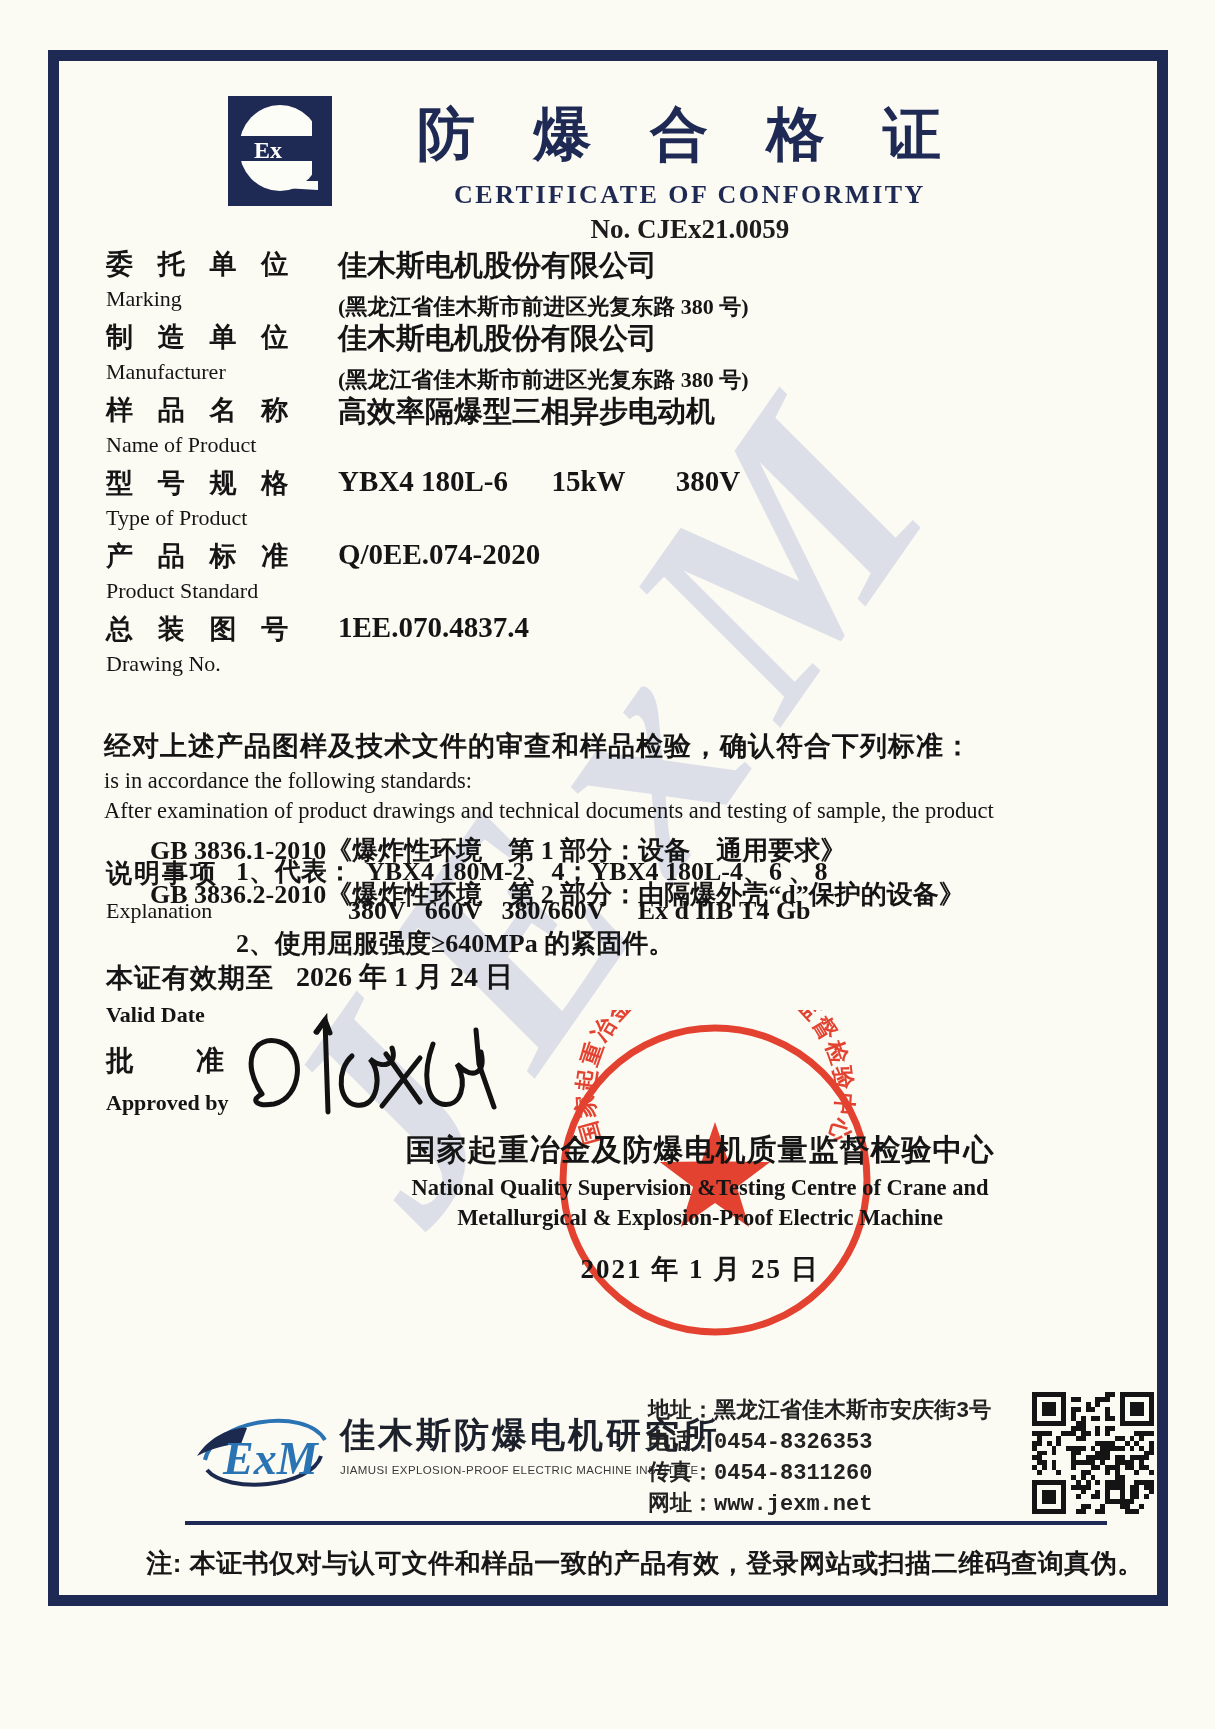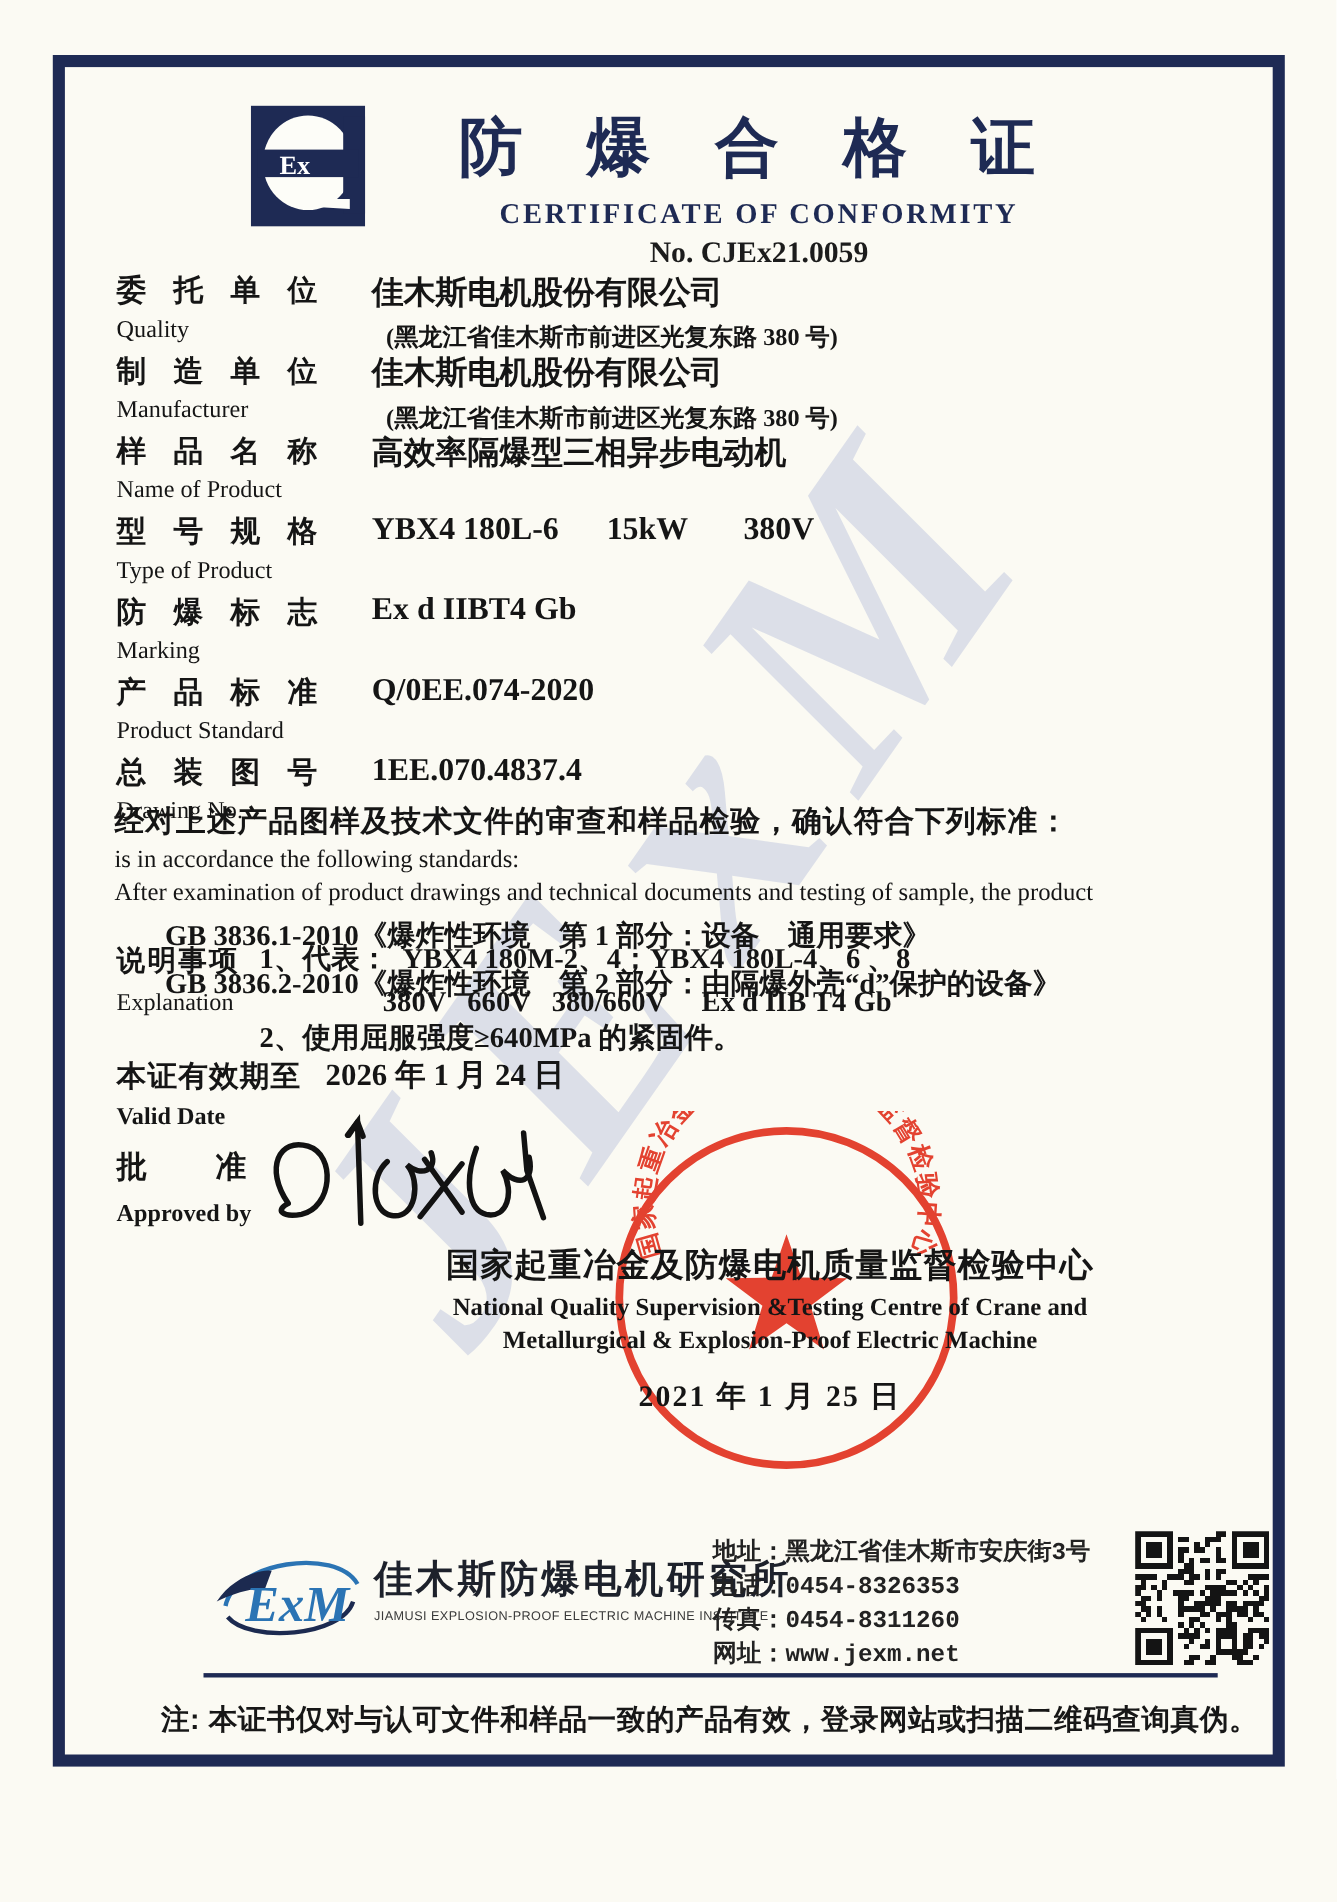--- a/index.html
+++ b/index.html
@@ -21,21 +21,21 @@
           font-size:27px;font-weight:700;color:#1c1c1c;}
   .certno .num{}
   
   .fields{position:absolute;left:106px;top:246px;width:1000px;}
   .frow{display:flex;height:73px;}
   .flabel{width:232px;}
   .flabel .zh{font-size:27px;font-weight:700;letter-spacing:9px;}
   .flabel .en{font-size:22px;margin-top:4px;}
   .fval{flex:1;}
   .fval .v1{font-size:29px;font-weight:700;white-space:pre;}
-  .fval .v2{font-size:22px;font-weight:700;margin-top:6px;white-space:pre;margin-left:13px;}
+  .fval .v2{font-size:22px;font-weight:700;margin-top:6px;white-space:pre;}
   
   .statement{position:absolute;left:104px;top:728px;width:1010px;}
   .statement .zh{font-size:27px;font-weight:700;letter-spacing:1px;}
   .statement .en{font-size:22.5px;line-height:27px;margin-top:3px;}
   .statement .std{font-size:26px;font-weight:700;margin-left:46px;margin-top:9px;white-space:pre;}
   
   .expl-label{position:absolute;left:106px;top:856px;}
   .expl-label .zh{font-size:26px;font-weight:700;letter-spacing:2px;}
   .expl-label .en{font-size:22px;margin-top:7px;}
   .expl-l1{position:absolute;left:236px;top:854px;font-size:26px;font-weight:700;white-space:pre;}
@@ -90,21 +90,21 @@
   <div class="subtitle">CERTIFICATE OF CONFORMITY</div>
   <div class="certno">
     <span>No.</span>
     <span class="num">CJEx21.0059</span>
   </div>
 
   <div class="fields">
     <div class="frow">
       <div class="flabel">
           <div class="zh">委 托 单 位</div>
-        <div class="en">Quality</div>
+        <div class="en">Marking</div>
         </div>
       <div class="fval">
           <div class="v1">佳木斯电机股份有限公司</div>
         <div class="v2">(黑龙江省佳木斯市前进区光复东路 380 号)</div>
         </div>
     </div>
     <div class="frow">
       <div class="flabel">
           <div class="zh">制 造 单 位</div>
         <div class="en">Manufacturer</div>
@@ -123,29 +123,20 @@
           <div class="v1">高效率隔爆型三相异步电动机</div>
         </div>
     </div>
     <div class="frow">
       <div class="flabel">
           <div class="zh">型 号 规 格</div>
         <div class="en">Type of Product</div>
         </div>
       <div class="fval">
           <div class="v1">YBX4 180L-6      15kW       380V</div>
-        </div>
-    </div>
-    <div class="frow">
-      <div class="flabel">
-          <div class="zh">防 爆 标 志</div>
-        <div class="en">Marking</div>
-        </div>
-      <div class="fval">
-          <div class="v1">Ex d IIBT4 Gb</div>
         </div>
     </div>
     <div class="frow">
       <div class="flabel">
           <div class="zh">产 品 标 准</div>
         <div class="en">Product Standard</div>
         </div>
       <div class="fval">
           <div class="v1">Q/0EE.074-2020</div>
         </div>

